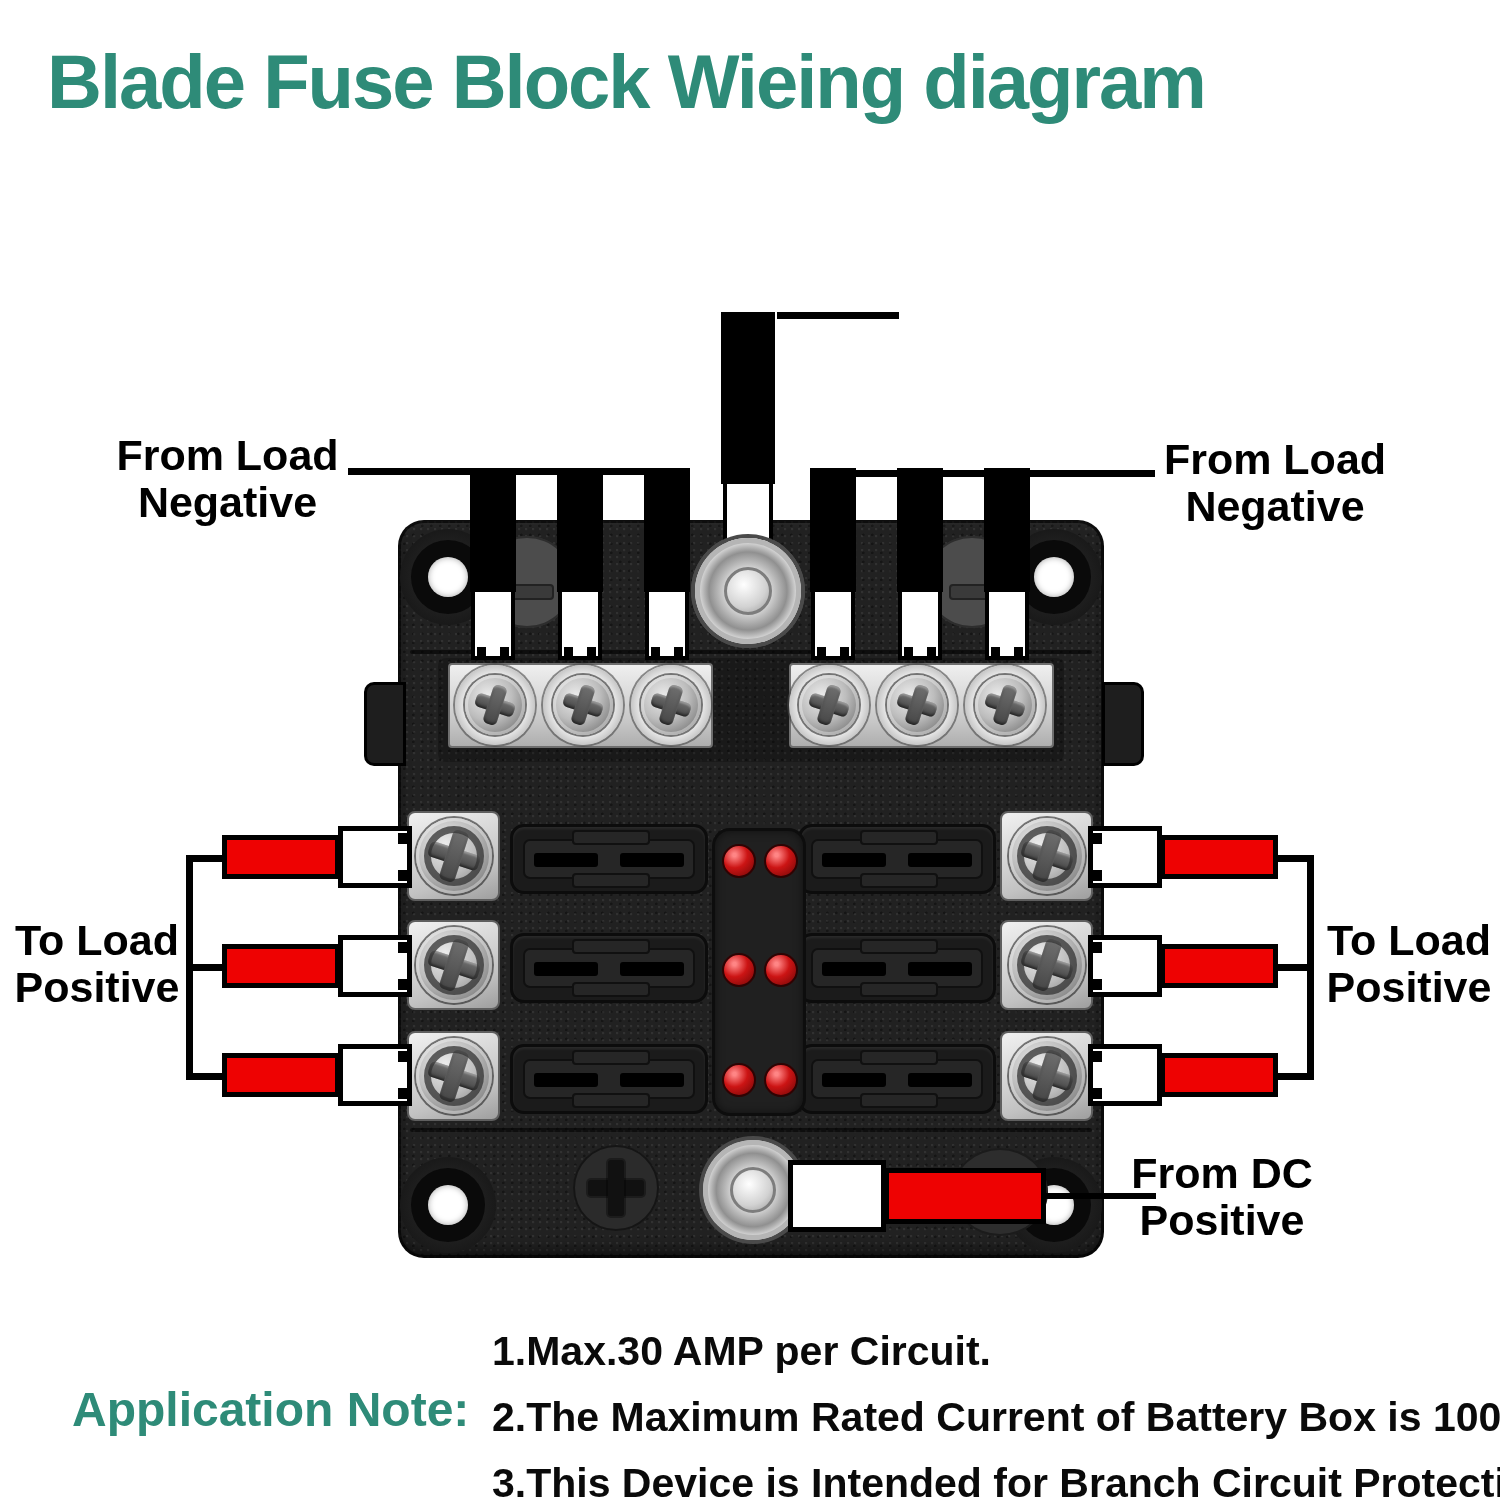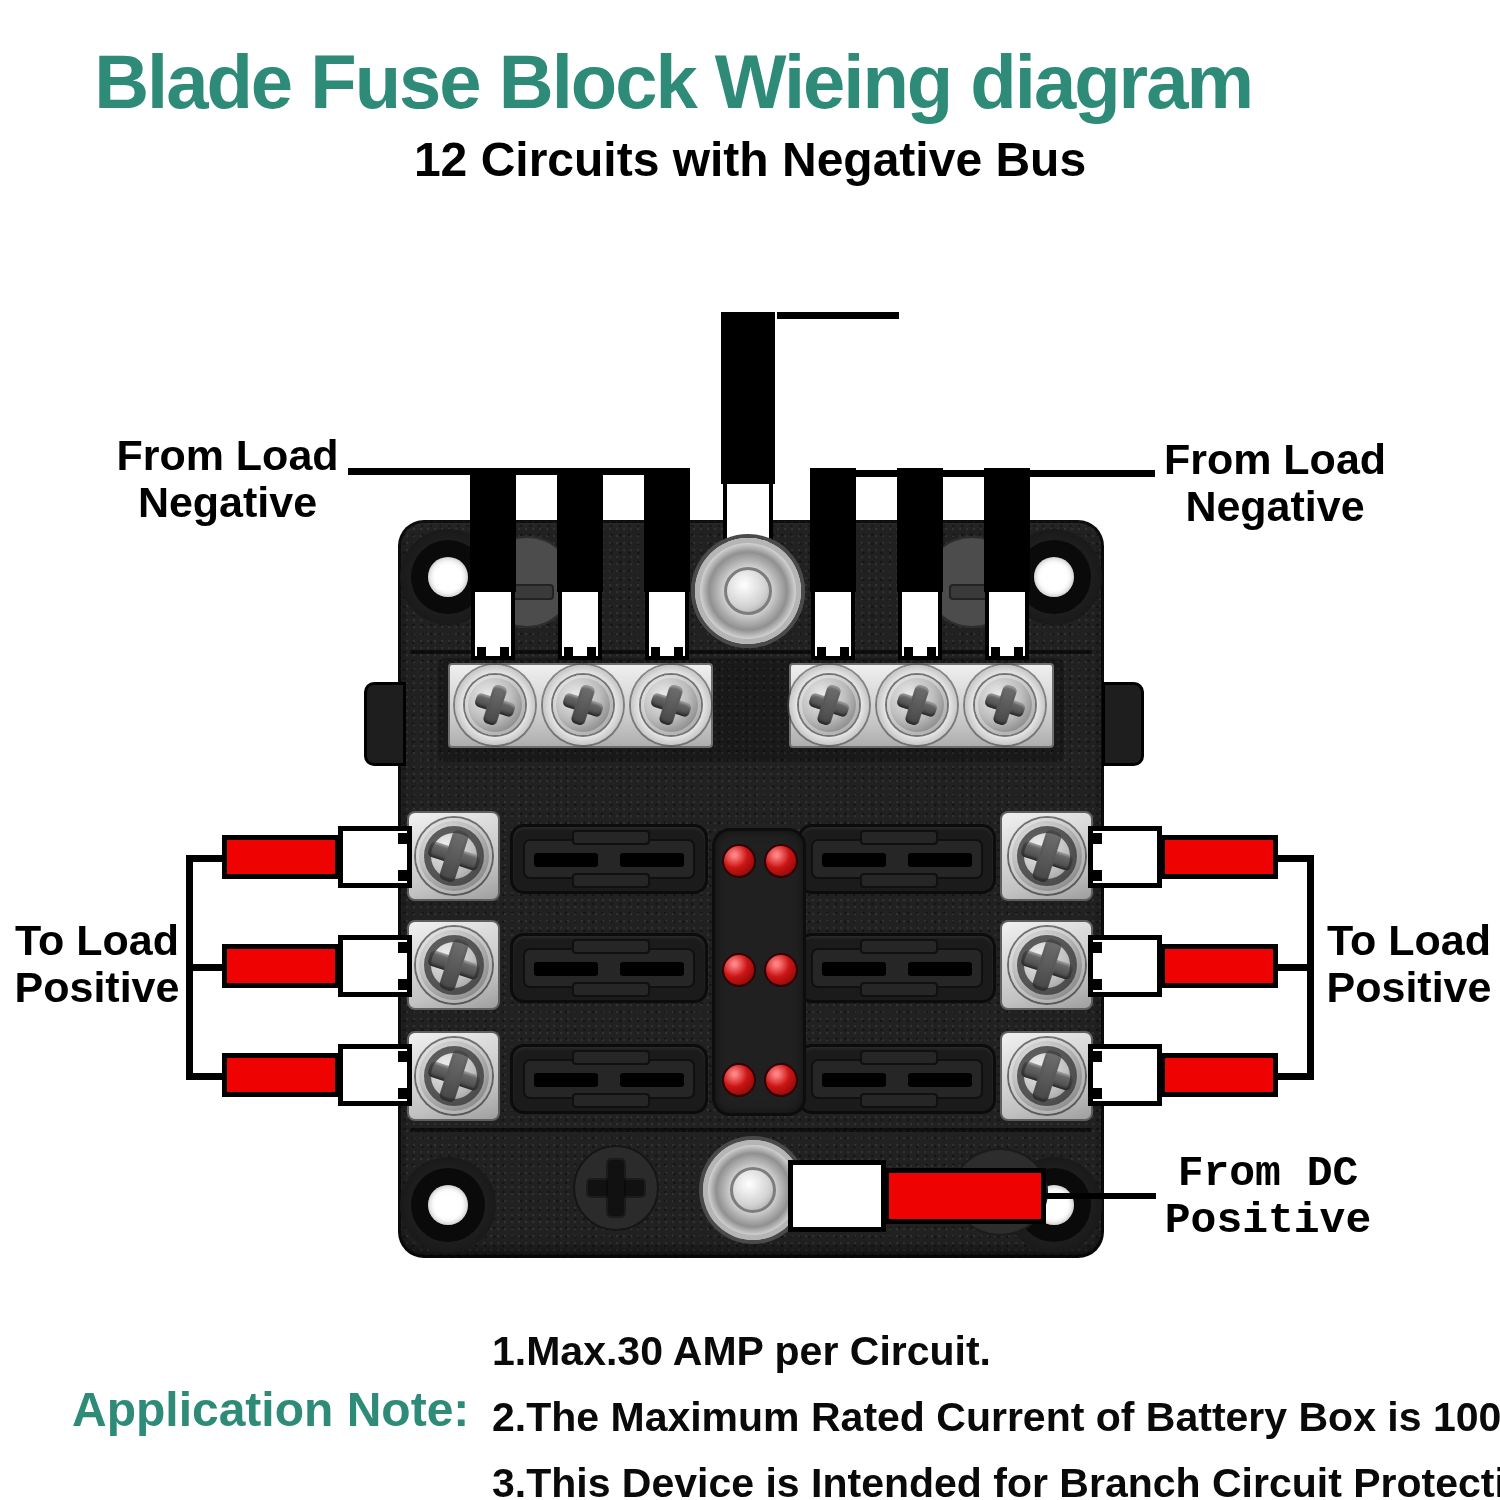--- a/index.html
+++ b/index.html
@@ -1,21 +1,21 @@
 <!DOCTYPE html>
 <html style="--accent: #2e8b78; --positive-wire: #ee0202; --negative-wire: #000000; --led: #cc1414; --body: #212121;"><head>
 <meta charset="utf-8">
 <style>
   html,body{margin:0;padding:0;background:#ffffff;}
   #canvas{position:relative;width:1500px;height:1500px;background:#fff;overflow:hidden;
           font-family:"Liberation Sans","DejaVu Sans",sans-serif;}
   .abs{position:absolute;}
 
   
-  .title{left:0;top:38px;width:1252px;text-align:right;
+  .title{left:0;top:38px;width:1252px;text-align:center;
          font-size:76px;font-weight:900;letter-spacing:-2px;color:var(--accent);}
   .subtitle{left:0;top:132px;width:1500px;text-align:center;
             font-size:48px;font-weight:bold;color:#000;}
 
   
   .label{font-size:43px;line-height:47px;font-weight:bold;color:#000;text-align:center;}
   .cline{background:#000;}
 
   
   .block{left:398px;top:520px;width:706px;height:738px;border-radius:26px;
@@ -98,21 +98,20 @@
   
   .appheading{font-size:48px;font-weight:bold;color:var(--accent);}
   .appitem{font-size:41px;line-height:66px;font-weight:bold;color:#0a0a0a;white-space:nowrap;}
 </style>
 </head>
 <body>
 
 <div id="canvas">
 
   <div class="abs title">Blade Fuse Block Wieing diagram</div>
-  <div class="abs subtitle">12 Circuits with Negative Bus</div>
 
   <div class="abs block">
 
     <div class="abs groove" style="left:12px;top:130px;width:682px;"></div>
     <div class="abs groove" style="left:12px;top:608px;width:682px;"></div>
     <div class="abs recess" style="left:40px;top:138px;width:626px;height:104px;"></div>
 
     <div class="abs sidetab" style="left:-34px;top:162px;width:36px;height:78px;border-radius:10px 0 0 10px;"></div>
     <div class="abs sidetab" style="left:704px;top:162px;width:36px;height:78px;border-radius:0 10px 10px 0;"></div>
 
@@ -337,21 +336,21 @@
   <div class="abs cline" style="left:348px;top:468px;width:342px;height:7px;"></div>
   <div class="abs label" style="left:110px;top:432px;width:235px;">From Load Negative</div>
 
   <div class="abs cline" style="left:810px;top:470px;width:345px;height:7px;"></div>
   <div class="abs label" style="left:1155px;top:436px;width:240px;">From Load Negative</div>
 
   <div class="abs label" style="left:8px;top:917px;width:178px;">To Load Positive</div>
   <div class="abs label" style="left:1320px;top:917px;width:178px;">To Load Positive</div>
 
   <div class="abs cline" style="left:1044px;top:1193px;width:112px;height:6px;"></div>
-  <div class="abs label" style="left:1158px;top:1150px;width:220px;font-family:Liberation Mono, monospace;">From DC Positive</div>
+  <div class="abs label" style="left:1112px;top:1150px;width:220px;">From DC Positive</div>
 
   <div class="abs appheading" style="left:72px;top:1382px;">Application Note:</div>
   <div class="abs" style="left:492px;top:1318px;">
     <div class="appitem">1.Max.30 AMP per Circuit.</div>
     <div class="appitem">2.The Maximum Rated Current of Battery Box is 100A.</div>
     <div class="appitem">3.This Device is Intended for Branch Circuit Protection.</div>
   </div>
 
 </div>
 

